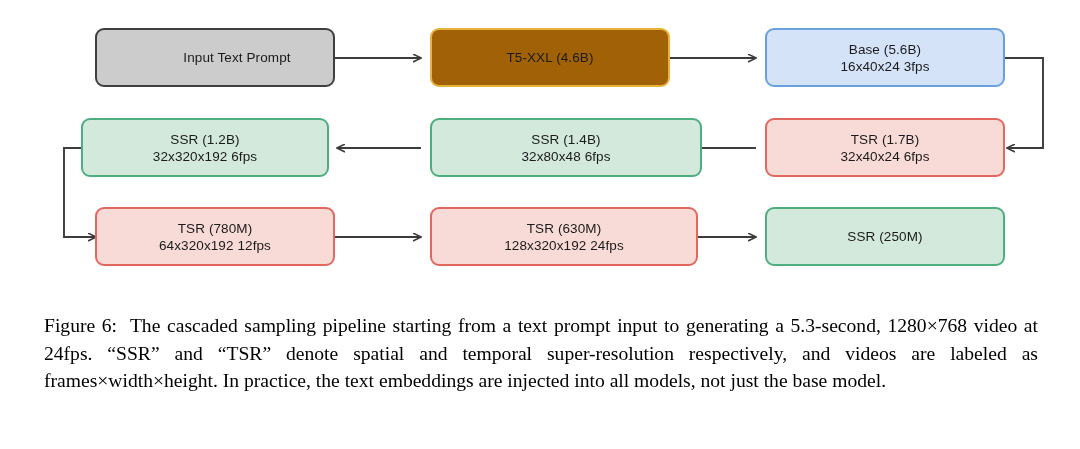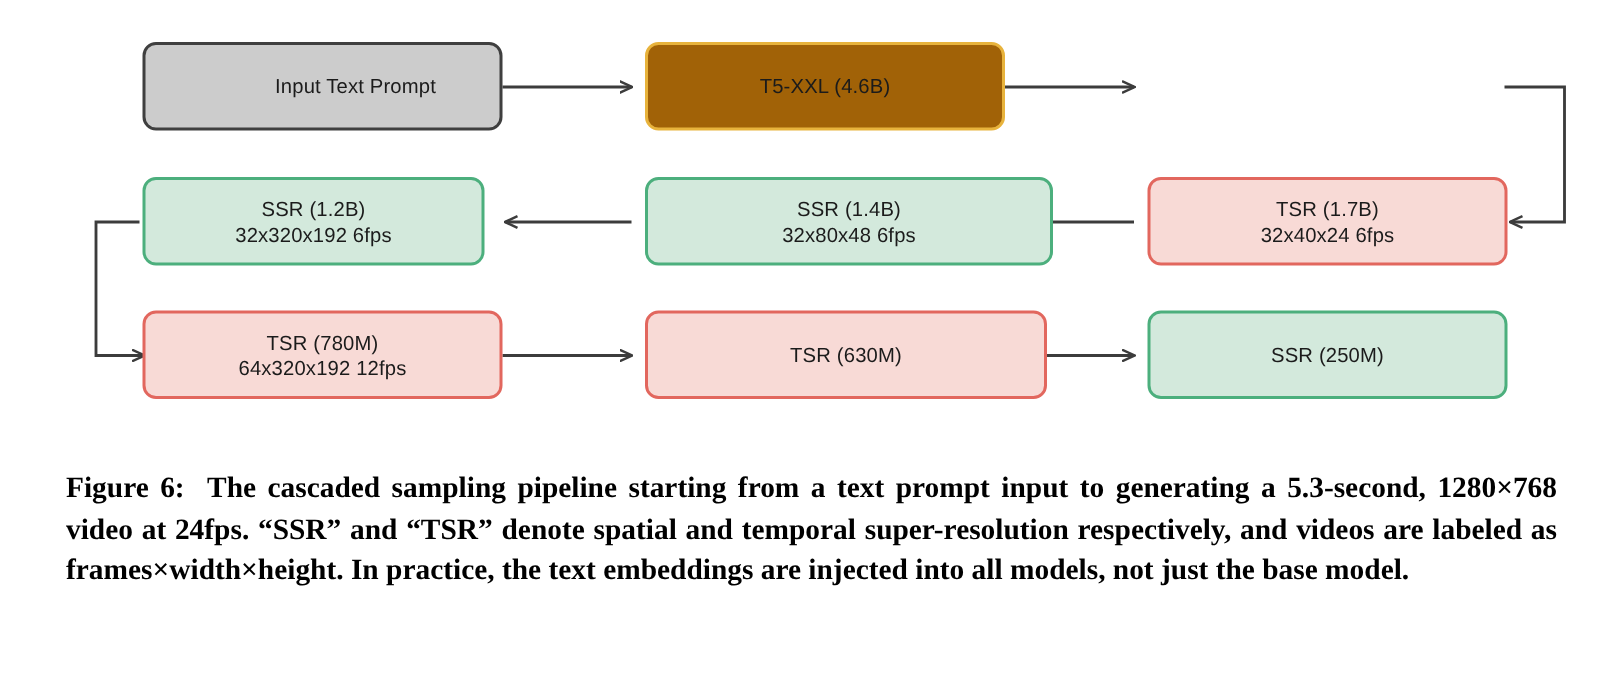--- a/index.html
+++ b/index.html
@@ -71,21 +71,20 @@
     position: absolute;
     left: 44px;
     top: 312px;
     width: 994px;
     font-family: "Liberation Serif", serif;
     font-size: 19.6px;
     line-height: 27.5px;
     color: #000000;
     text-align: justify;
     text-justify: inter-word;
-    font-weight: bold;
   }
   #caption .nowrap { white-space: nowrap; }
 </style>
 </head>
 <body>
 
 <div id="figure-root">
 
   <div id="diagram">
 
@@ -117,22 +116,26 @@
     </svg>
 
     <div class="node gray" style="left:95px;  top:28px;  width:240px; height:59px;padding-left:44px;">
       <span class="ln">Input Text Prompt</span>
     </div>
 
     <div class="node yellow" style="left:430px; top:28px; width:240px; height:59px;">
       <span class="ln">T5-XXL (4.6B)</span>
     </div>
 
+    <div class="node blue" style="left:765px; top:28px; width:240px; height:59px;">
+      <span class="ln">Base (5.6B)</span>
+      <span class="ln">16x40x24 3fps</span>
+    </div>
 
-    <div class="node green" style="left:95px;  top:118px; width:228px; height:59px;">
+    <div class="node green" style="left:81px;  top:118px; width:248px; height:59px;">
       <span class="ln">SSR (1.2B)</span>
       <span class="ln">32x320x192 6fps</span>
     </div>
 
     <div class="node green" style="left:430px; top:118px; width:272px; height:59px;">
       <span class="ln">SSR (1.4B)</span>
       <span class="ln">32x80x48 6fps</span>
     </div>
 
     <div class="node red" style="left:765px; top:118px; width:240px; height:59px;">
@@ -140,20 +143,21 @@
       <span class="ln">32x40x24 6fps</span>
     </div>
 
     <div class="node red" style="left:95px;  top:207px; width:240px; height:59px;align-items:center;">
       <span class="ln">TSR (780M)</span>
       <span class="ln">64x320x192 12fps</span>
     </div>
 
     <div class="node red" style="left:430px; top:207px; width:268px; height:59px;">
       <span class="ln">TSR (630M)</span>
+      <span class="ln">128x320x192 24fps</span>
     </div>
 
     <div class="node green" style="left:765px; top:207px; width:240px; height:59px;">
       <span class="ln">SSR (250M)</span>
     </div>
 
   </div>
 
   <div id="caption"><span class="nowrap">Figure 6:</span>&nbsp; <span>The cascaded sampling pipeline starting from a text prompt input to generating a 5.3-second, 1280×768 video at 24fps. “SSR” and “TSR” denote spatial and temporal super-resolution respectively, and videos are labeled as frames×width×height. In practice, the text embeddings are injected into all models, not just the base model.</span></div>
 

